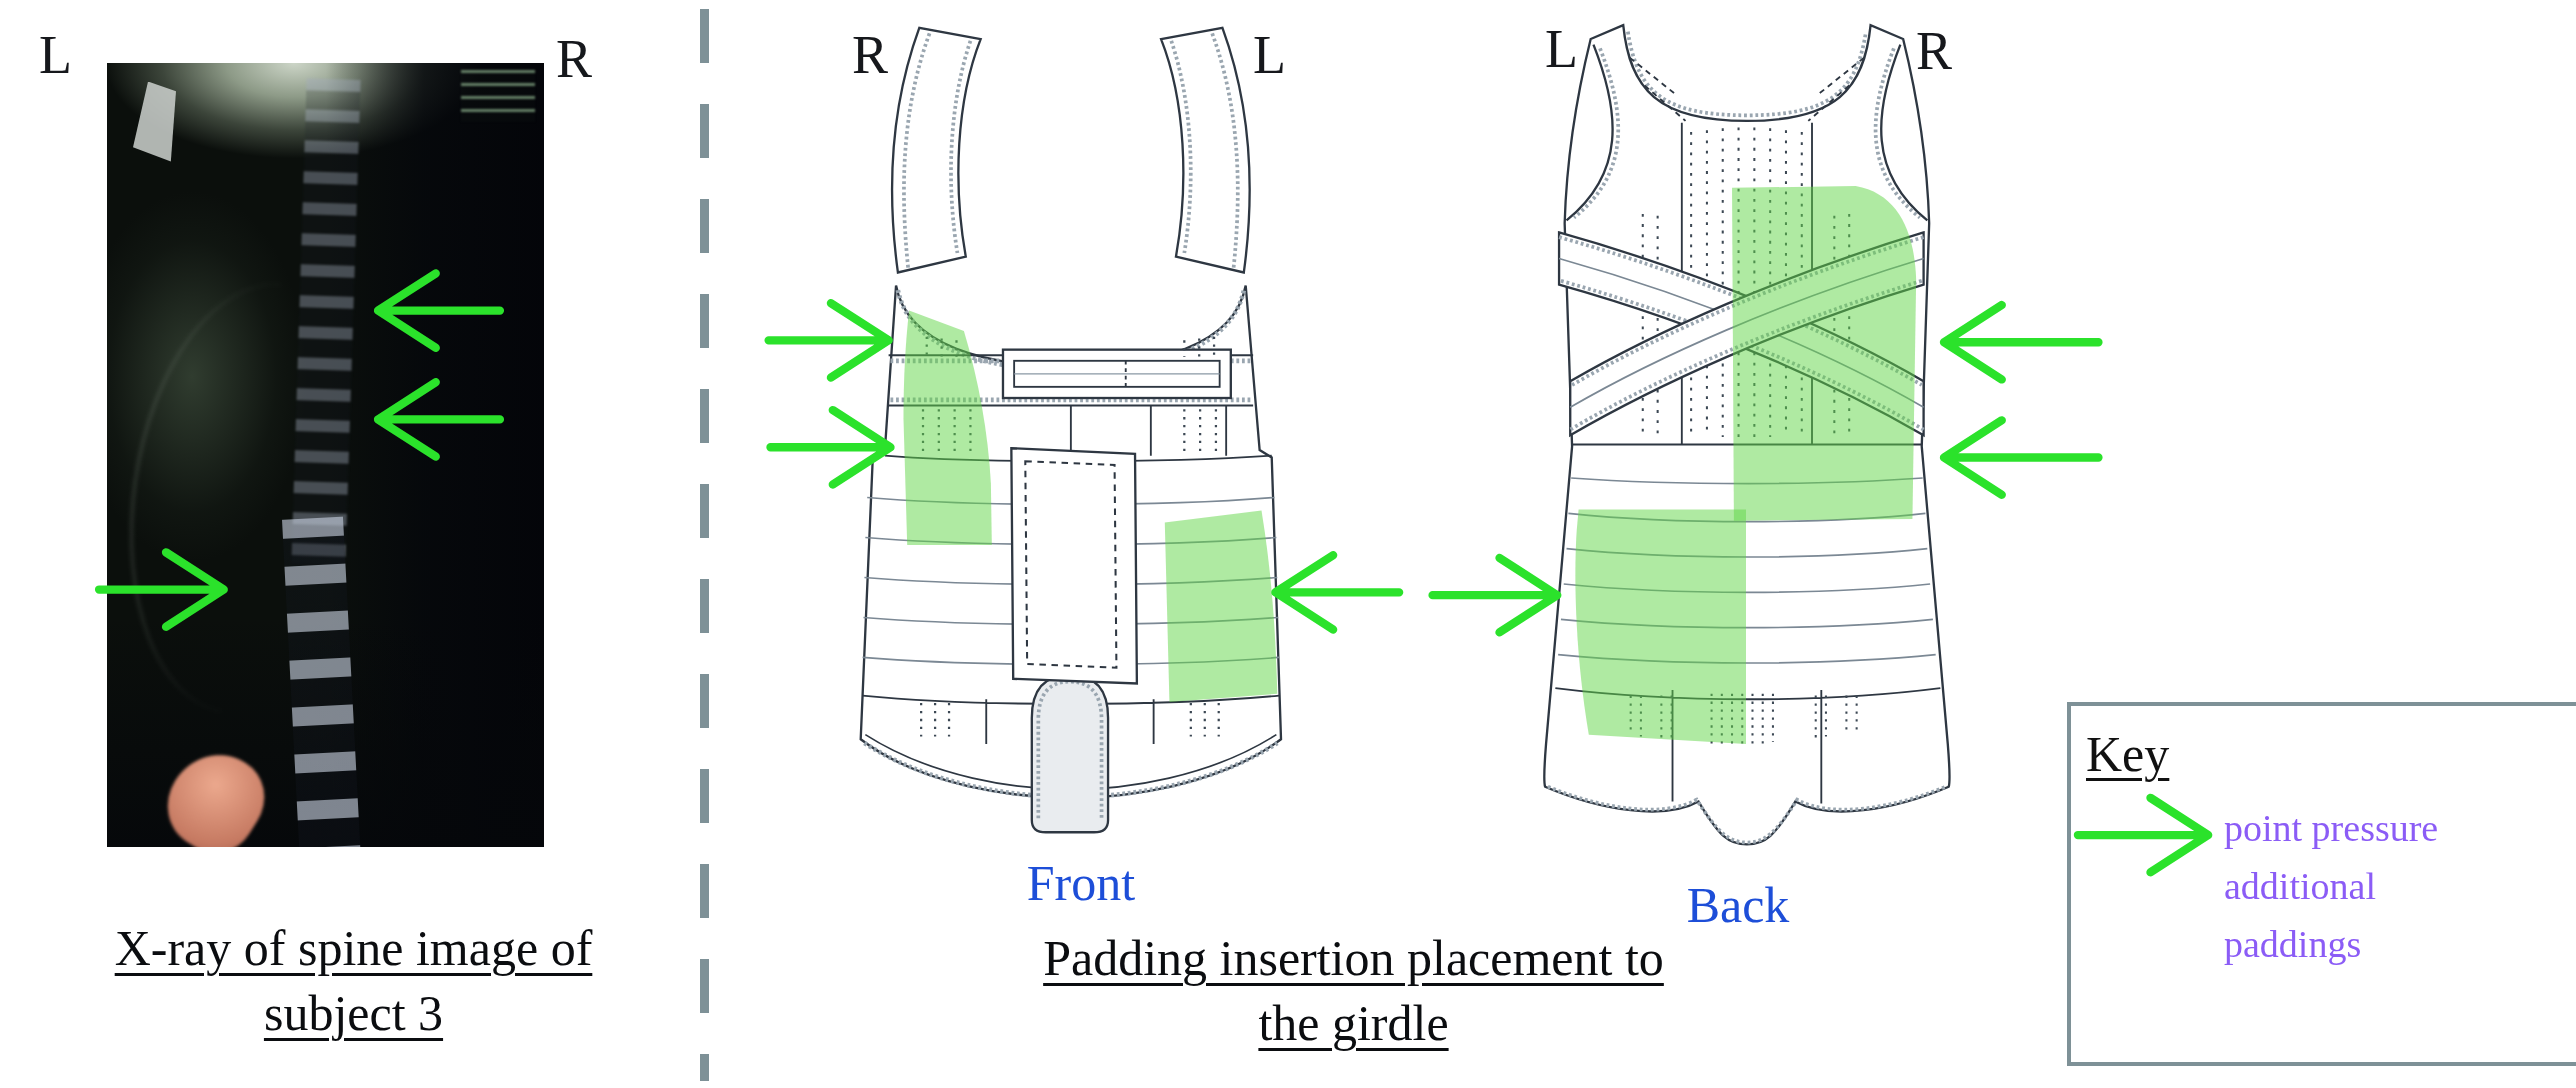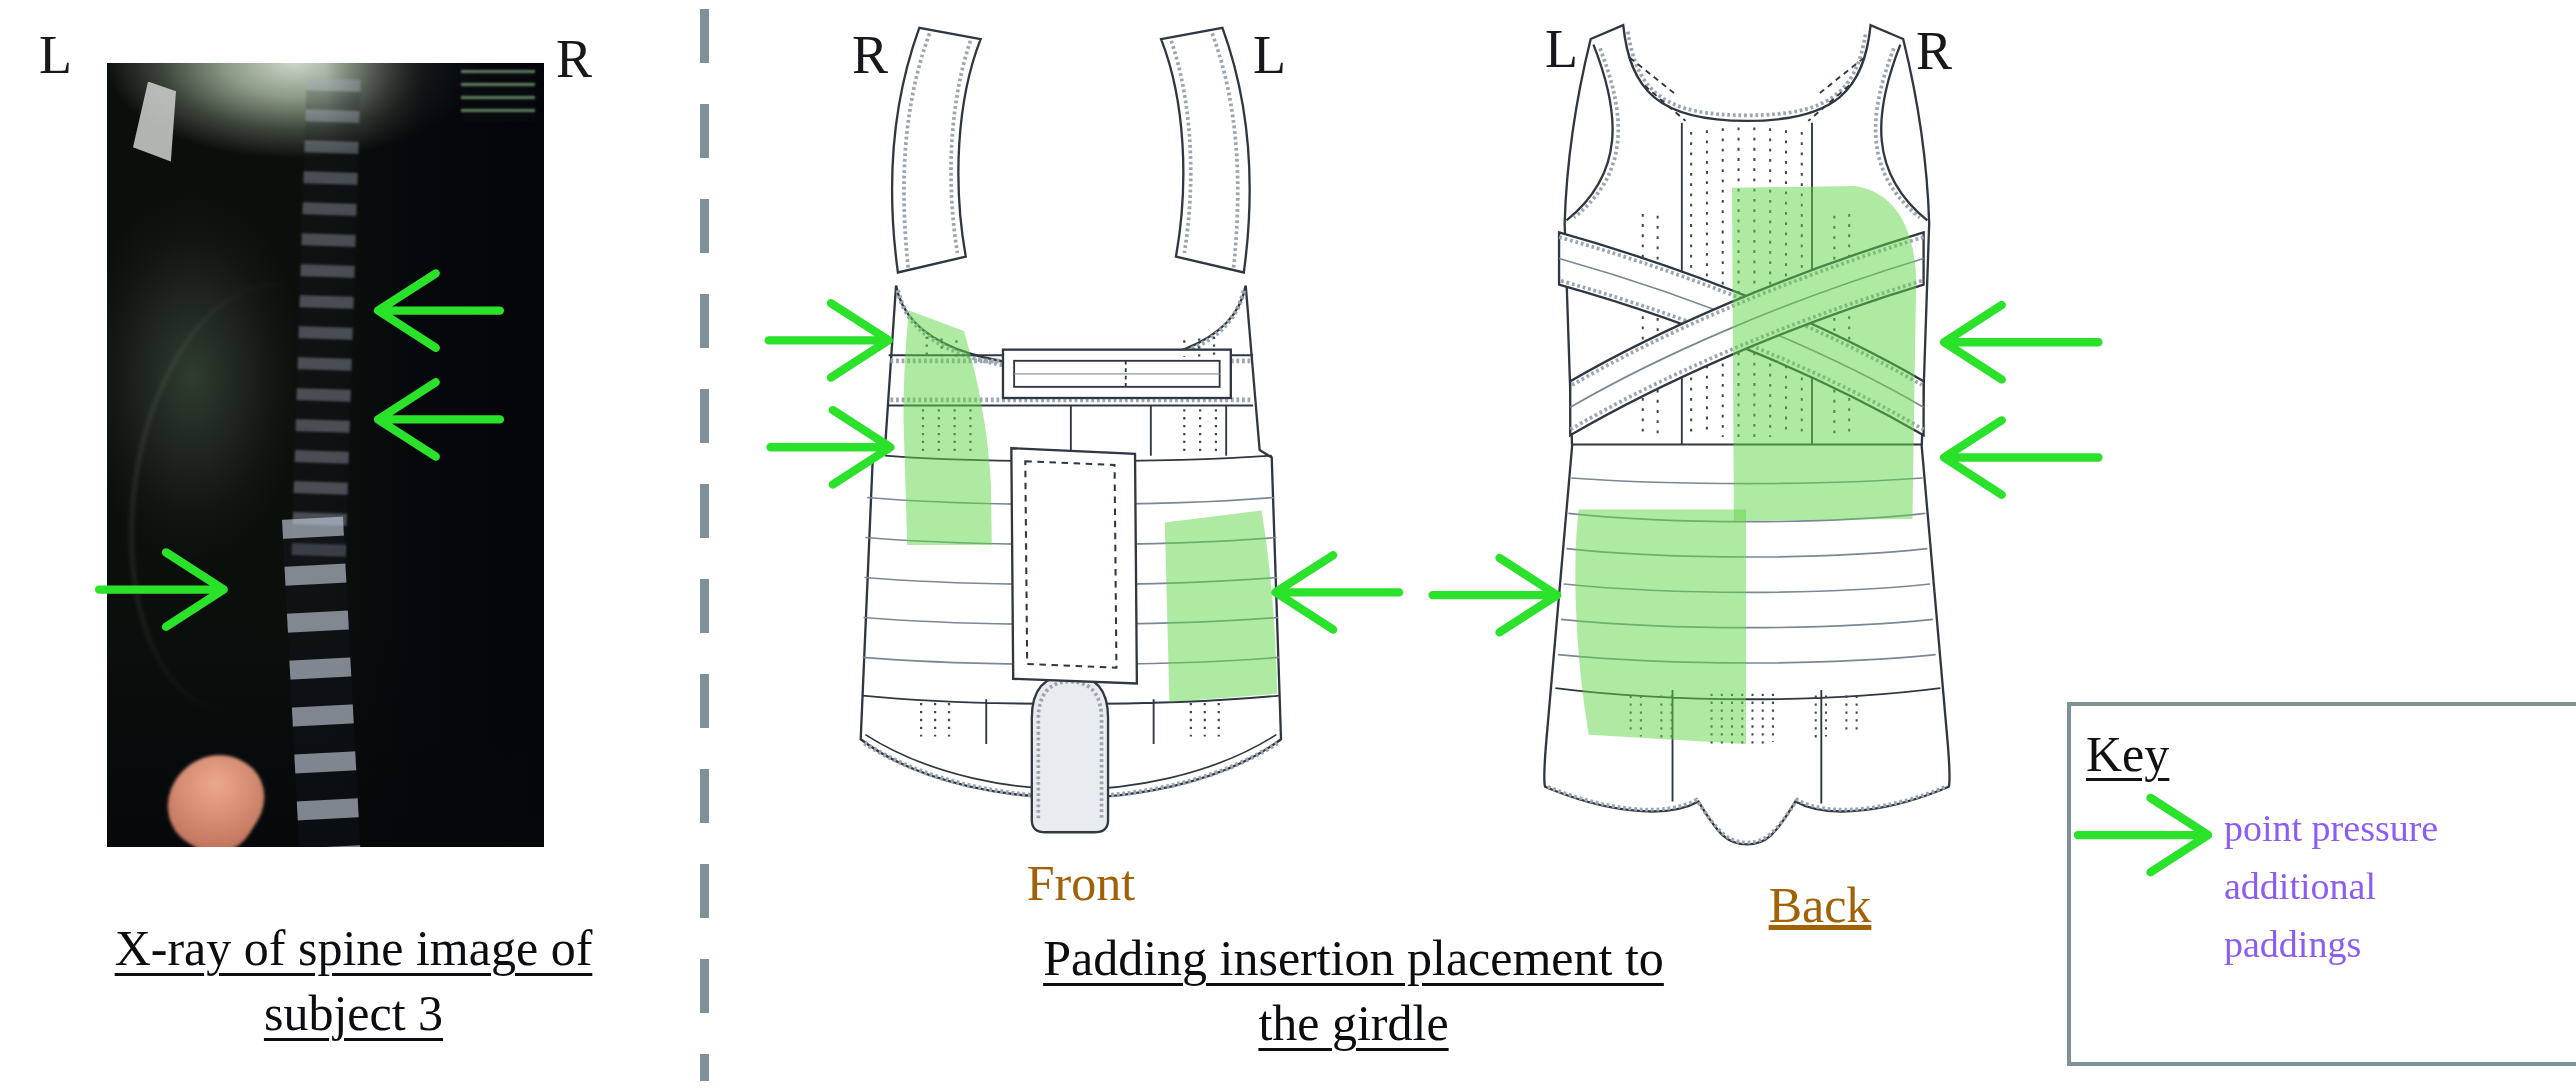--- a/index.html
+++ b/index.html
@@ -2,21 +2,21 @@
 <html style="font-size:15px"><head>
 <meta charset="utf-8">
 <style>
   html,body{margin:0;padding:0;background:#fff;}
   .canvas{position:relative;width:2576px;height:1088px;background:#fff;overflow:hidden;
           font-family:"Liberation Serif", serif;color:#111;}
   .abs{position:absolute;}
   .marker{font-size:54px;line-height:1;color:#16181c;}
   .caption{font-size:50px;line-height:65px;text-align:center;color:#0b0d10;}
   .caption span{text-decoration:underline;text-decoration-thickness:2.8px;text-underline-offset:8.4px;}
-  .viewlabel{font-size:50px;line-height:1;color:#a16207;text-align:center;}
+  .viewlabel{font-size:50px;line-height:1;color:#1d4ed8;text-align:center;}
   
   .photo{left:107px;top:63px;width:437px;height:784px;background:#0b0f0c;overflow:hidden;}
   .ph{position:absolute;}
   .glow{left:-10%;top:-6%;width:120%;height:60%;
     background:radial-gradient(ellipse 46% 26% at 44% 10%, #ccd5c7 0%, #8d9a87 28%, #3c453a 55%, rgba(12,16,12,0) 78%);}
   .haze{left:-5%;top:12%;width:70%;height:70%;
     background:radial-gradient(ellipse 50% 45% at 35% 40%, rgba(85,105,82,0.50), rgba(40,52,40,0.18) 55%, transparent 75%);}
   .darkside{left:50%;top:0;width:50%;height:100%;
     background:linear-gradient(90deg, transparent 0%, rgba(4,6,11,0.75) 45%, rgba(3,4,9,0.9) 100%);}
   .darkbottom{left:0;bottom:0;width:100%;height:30%;
@@ -69,21 +69,21 @@
   </div>
 
   <div class="abs divider"></div>
 
   <div class="abs marker" style="left:852px;top:28px;">R</div>
   <div class="abs marker" style="left:1253px;top:28px;">L</div>
   <div class="abs marker" style="left:1545px;top:22px;">L</div>
   <div class="abs marker" style="left:1916px;top:24px;">R</div>
 
   <div class="abs viewlabel" style="left:1011px;top:858px;width:140px;">Front</div>
-  <div class="abs viewlabel" style="left:1750px;top:880px;width:140px;text-decoration:underline;">Back</div>
+  <div class="abs viewlabel" style="left:1668px;top:880px;width:140px;">Back</div>
 
   <div class="abs caption" style="left:1028px;top:926px;width:651px;">
     <span>Padding insertion placement to</span><br>
     <span>the girdle</span>
   </div>
 
   <div class="abs keybox">
     <div class="abs keytitle">Key</div>
     <div class="abs keytext">
       <div>point pressure</div>

